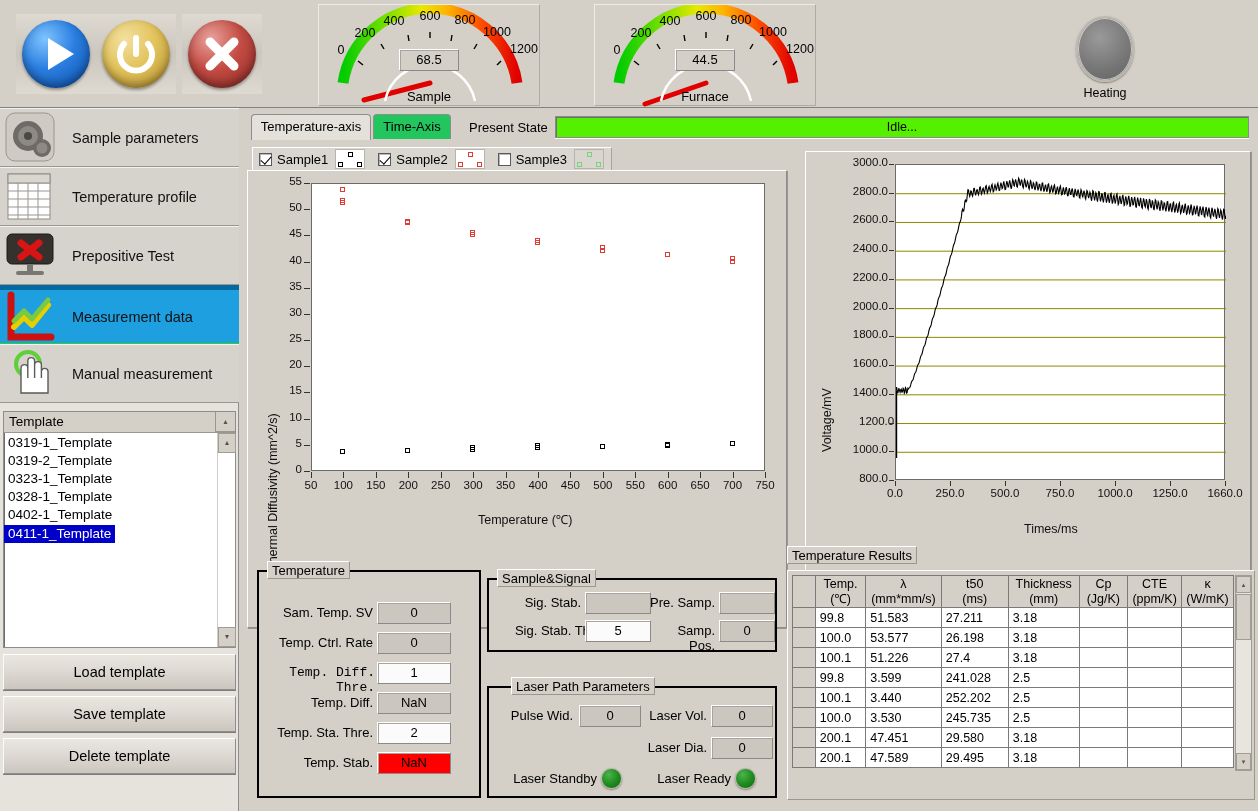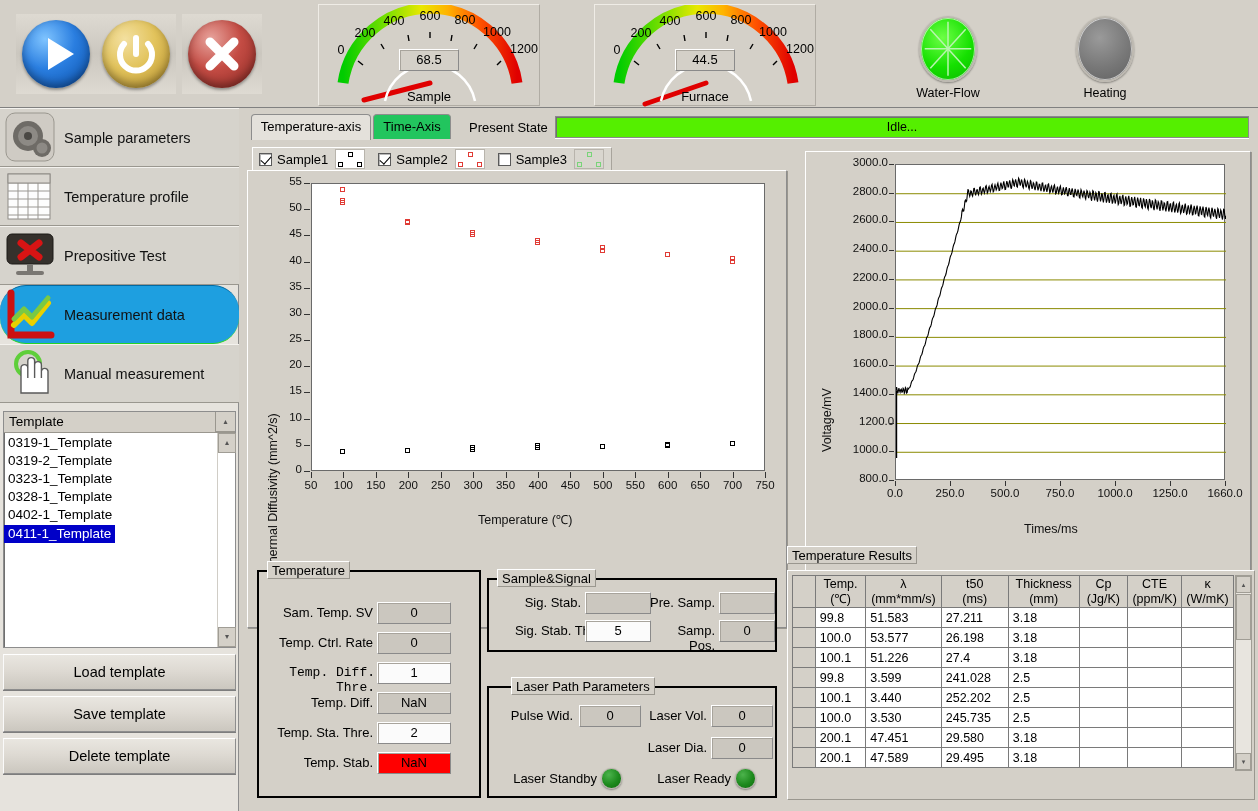--- a/index.html
+++ b/index.html
@@ -81,24 +81,24 @@
     border-right: 1px solid #8d8d8d;
   }
   .nav-item {
     position: relative; height: 59px; width: 239px;
     background: #d6d3cc;
     border-top: 1px solid #f4f2ee; border-bottom: 1px solid #9a978f;
     display: flex; align-items: center;
   }
   .nav-item.selected {
     background: #1e9fe0;
-    border-top: 1px solid #0369a1; border-bottom: 1px solid #27d427; border-radius: 26px;
+    border-top: 5px solid #0369a1; border-bottom: 1px solid #27d427;
   }
   .nav-ico { width: 56px; height: 52px; margin-left: 4px; position: relative; flex: 0 0 auto; }
-  .nav-label { font-size: 14.5px; color: #111; margin-left: 4px; }
+  .nav-label { font-size: 14.5px; color: #111; margin-left: 12px; }
 
   
   #tpl-panel {
     position: absolute; left: 3px; top: 303px; width: 233px; height: 237px;
     background: #fff;
     border: 1px solid #8d8d8d;
     box-shadow: inset 1px 1px 0 #6f6f6f;
   }
   #tpl-header {
     height: 21px; background: #d4d0c8;
@@ -366,33 +366,20 @@
             <text x="178" y="31">1000</text>
           <text x="205" y="48">1200</text>
         </g>
         <line x1="111" y1="78" x2="50" y2="99" stroke="#e00000" stroke-width="5" stroke-linecap="round"></line>
         <path d="M 66 96 A 46 46 0 0 1 156 96" stroke="#ffffff" stroke-width="2.5" fill="none"></path>
       </svg>
       <div class="gauge-val">44.5</div>
       <div class="gauge-label">Furnace</div>
     </div>
 
-    <div class="led-wrap" style="left:905px;">
-      <div class="led on">
-        <svg class="spokes" viewBox="0 0 58 66">
-          <g stroke="#b8f5ae" stroke-width="1.6">
-            <line x1="29" y1="4" x2="29" y2="62"></line>
-              <line x1="4" y1="33" x2="54" y2="33"></line>
-            <line x1="10" y1="12" x2="48" y2="54"></line>
-              <line x1="48" y1="12" x2="10" y2="54"></line>
-          </g>
-        </svg>
-      </div>
-      <div class="led-caption">Water-Flow</div>
-    </div>
 
     <div class="led-wrap" style="left:1062px;">
       <div class="led off"></div>
       <div class="led-caption">Heating</div>
     </div>
   </div>
 
   <div id="sidebar">
 
     <div class="nav-item">

